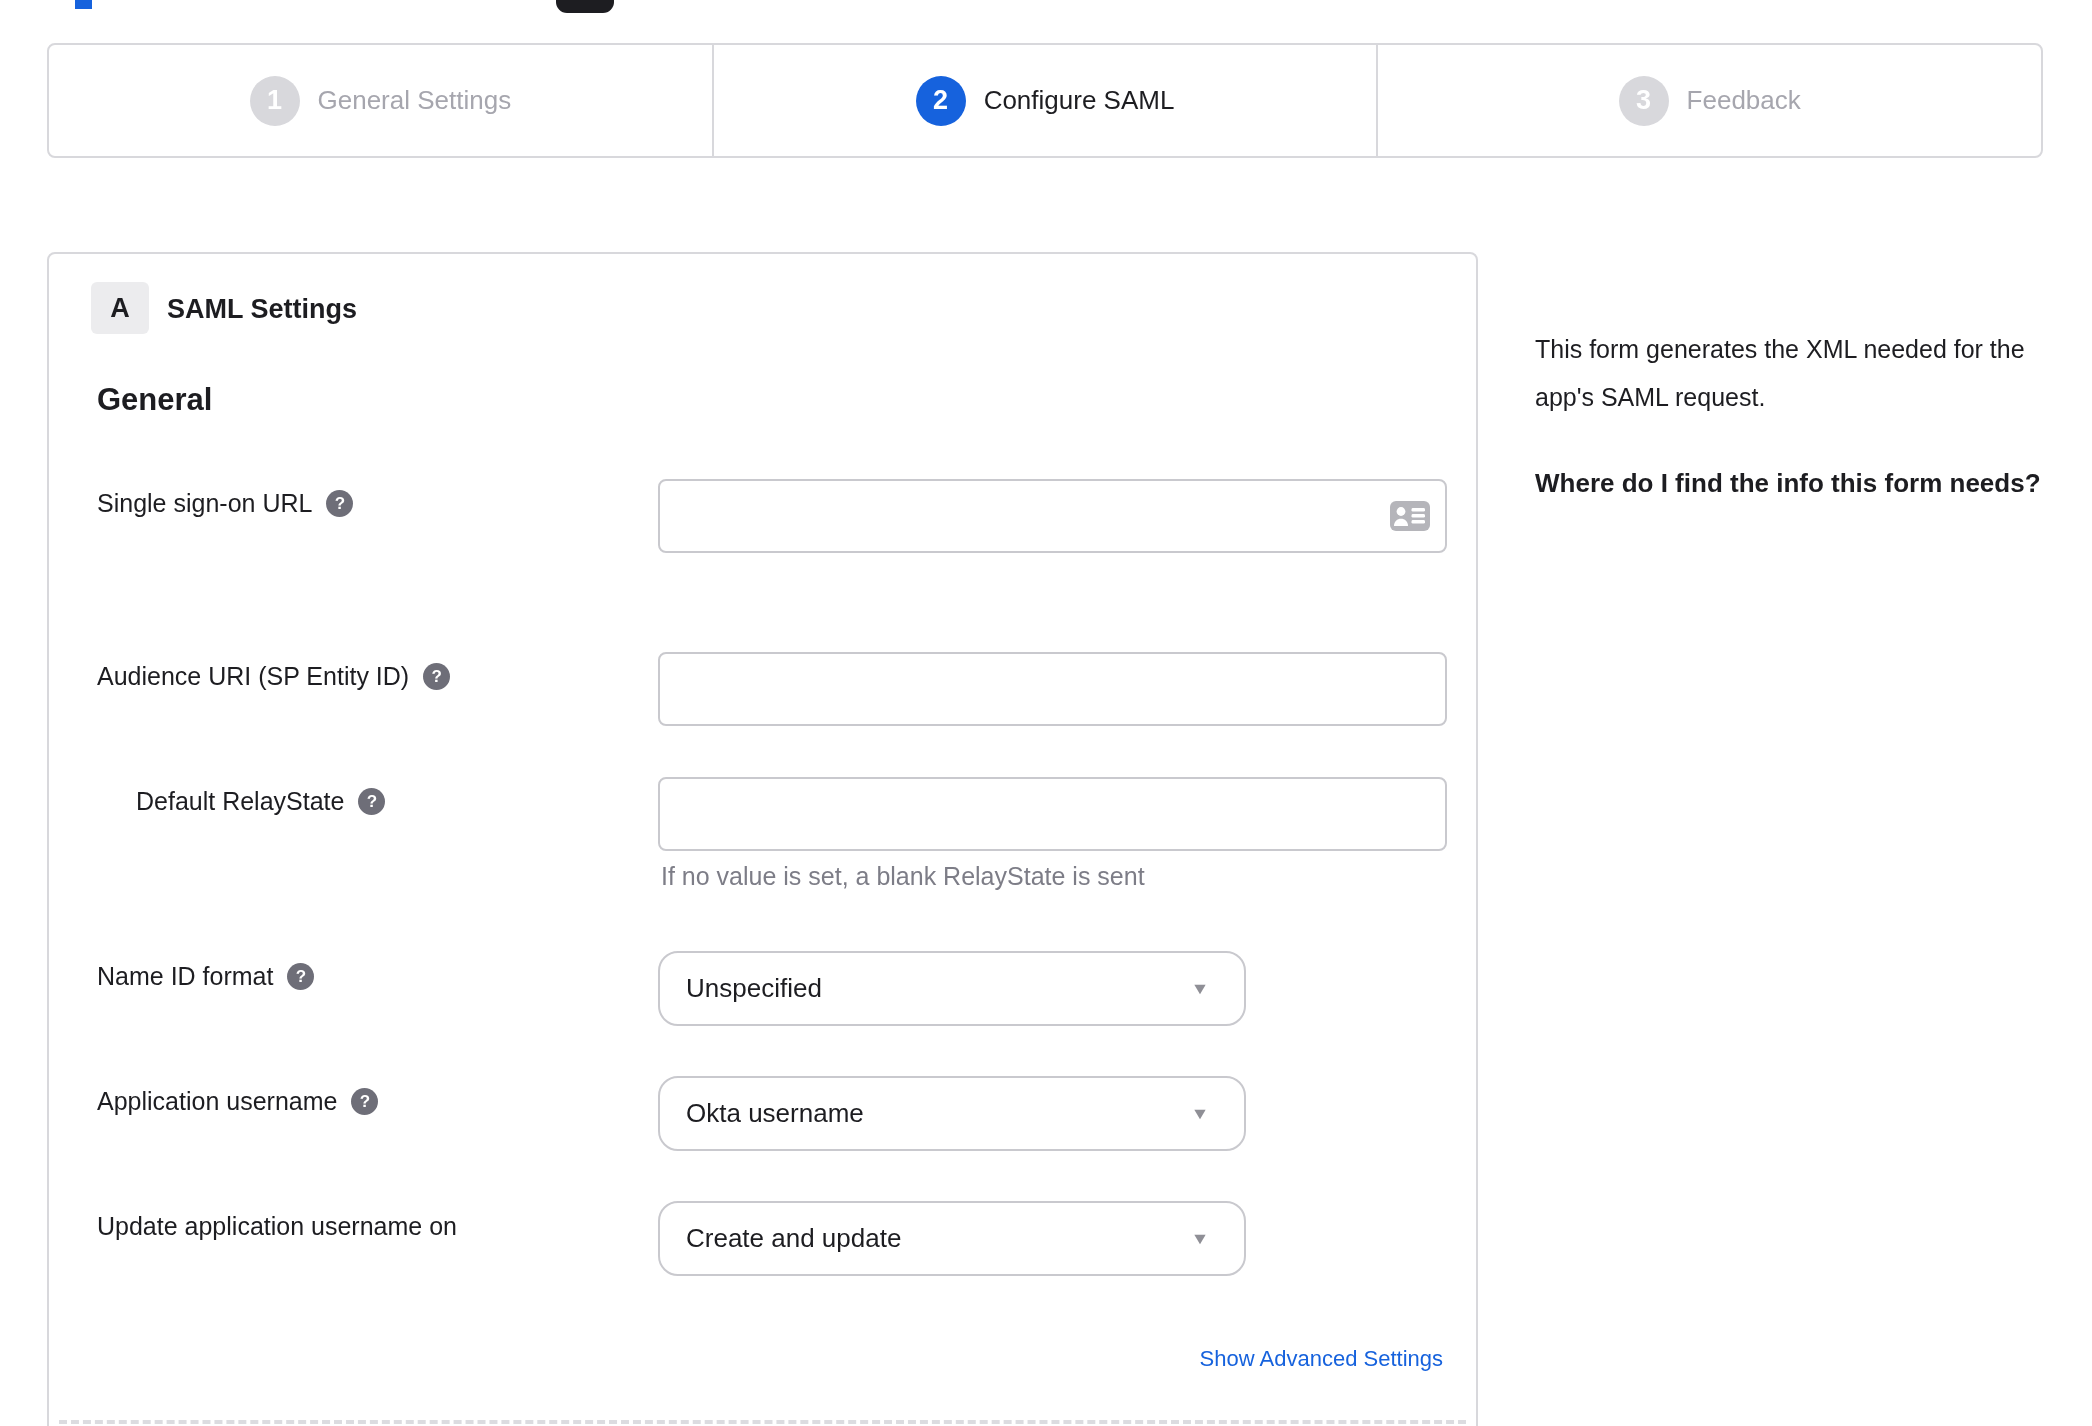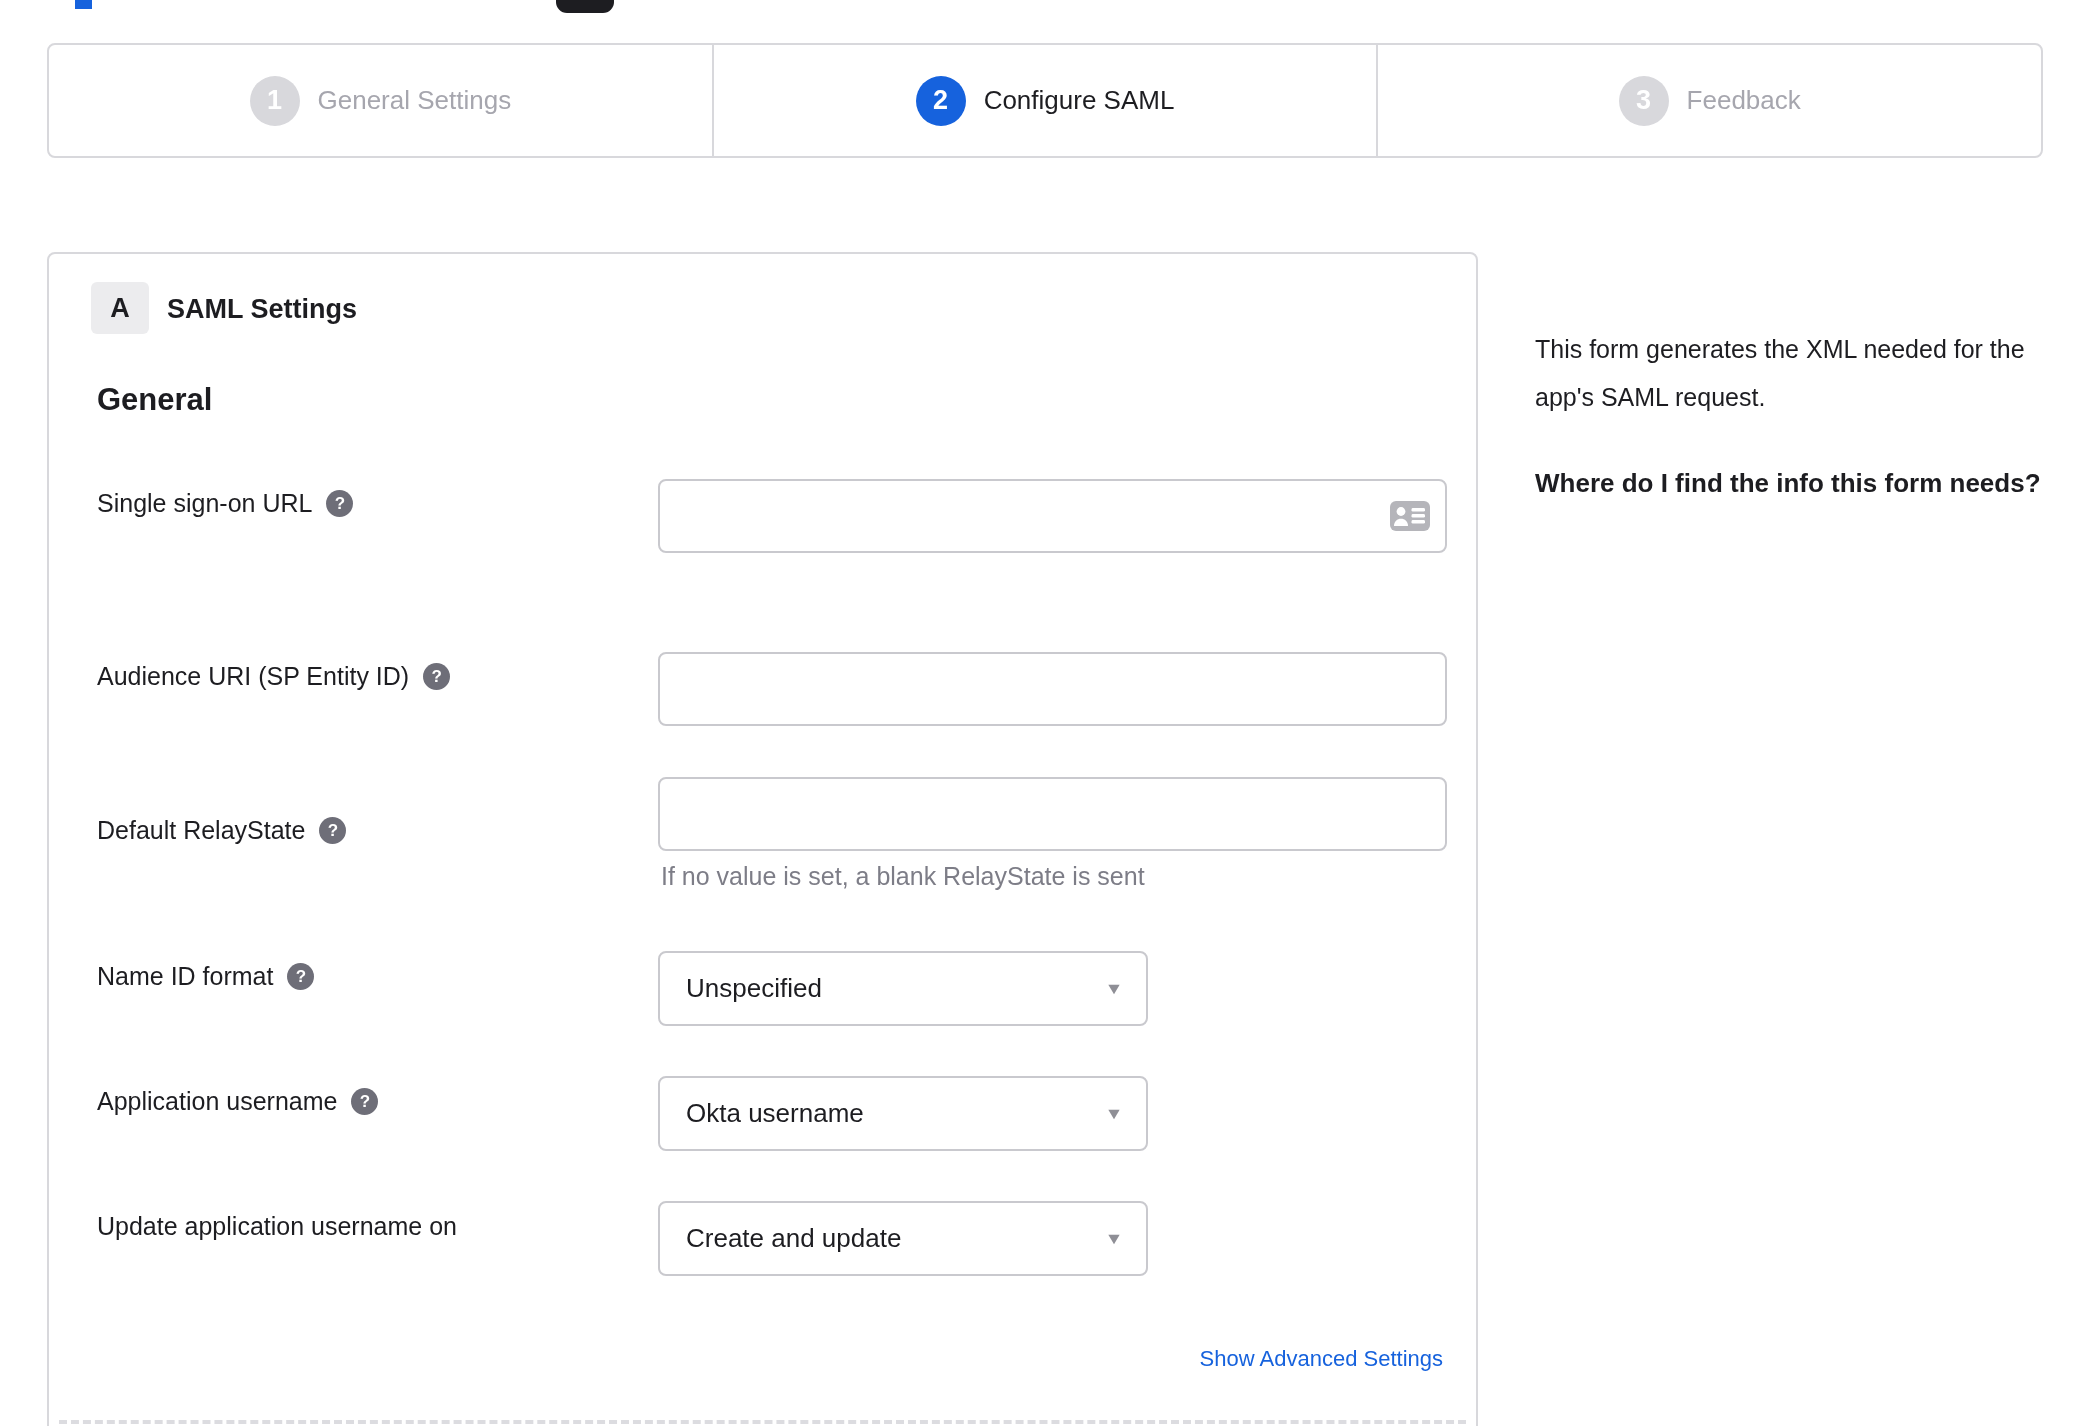--- a/index.html
+++ b/index.html
@@ -73,24 +73,24 @@
   .checkbox-row { position: absolute; left: 657px; display: flex; align-items: center; gap: 22px; }
   .checkbox {
     width: 37px; height: 37px; border-radius: 9px; background: #1662dd;
     display: flex; align-items: center; justify-content: center; cursor: pointer; flex: none;
   }
   .checkbox-label { font-size: 26px; color: #1d1d21; }
 
   .hint { position: absolute; left: 612px; font-size: 25px; color: #7d7d87; }
 
   .select-box {
-    position: absolute; left: 609px; width: 490px; height: 75px;
-    border: 2px solid #c9c9ce; border-radius: 8px; background: #fff;
+    position: absolute; left: 609px; width: 588px; height: 75px;
+    border: 2px solid #c9c9ce; border-radius: 20px; background: #fff;
     display: flex; align-items: center; justify-content: space-between;
-    padding: 0 24px 0 26px; cursor: pointer;
+    padding: 0 36px 0 26px; cursor: pointer;
   }
   .select-value { font-size: 26px; color: #1d1d21; }
   .select-arrow { font-size: 16px; color: #8f8f96; transform: scaleX(1.2); }
 
   .advanced-link {
     position: absolute; right: 33px; top: 1092px;
     font-size: 22px; color: #1662dd; text-decoration: none; font-weight: normal;
   }
 
   
@@ -146,21 +146,21 @@
     </span>
     <span class="checkbox-label">Use this for Recipient URL and Destination URL</span>
   </div>
 
   <div class="field-label" style="top: 408px;">
     <span>Audience URI (SP Entity ID)</span>
     <span class="help-icon">?</span>
   </div>
   <input class="text-input" style="top: 398px;" type="text" value="">
 
-  <div class="field-label" style="top: 562px;">
+  <div class="field-label" style="top: 533px; margin-left: 39px;">
     <span>Default RelayState</span>
     <span class="help-icon">?</span>
   </div>
   <input class="text-input" style="top: 523px;" type="text" value="">
   <div class="hint" style="top: 608px;">If no value is set, a blank RelayState is sent</div>
 
   <div class="field-label" style="top: 708px;">
     <span>Name ID format</span>
     <span class="help-icon">?</span>
   </div>

